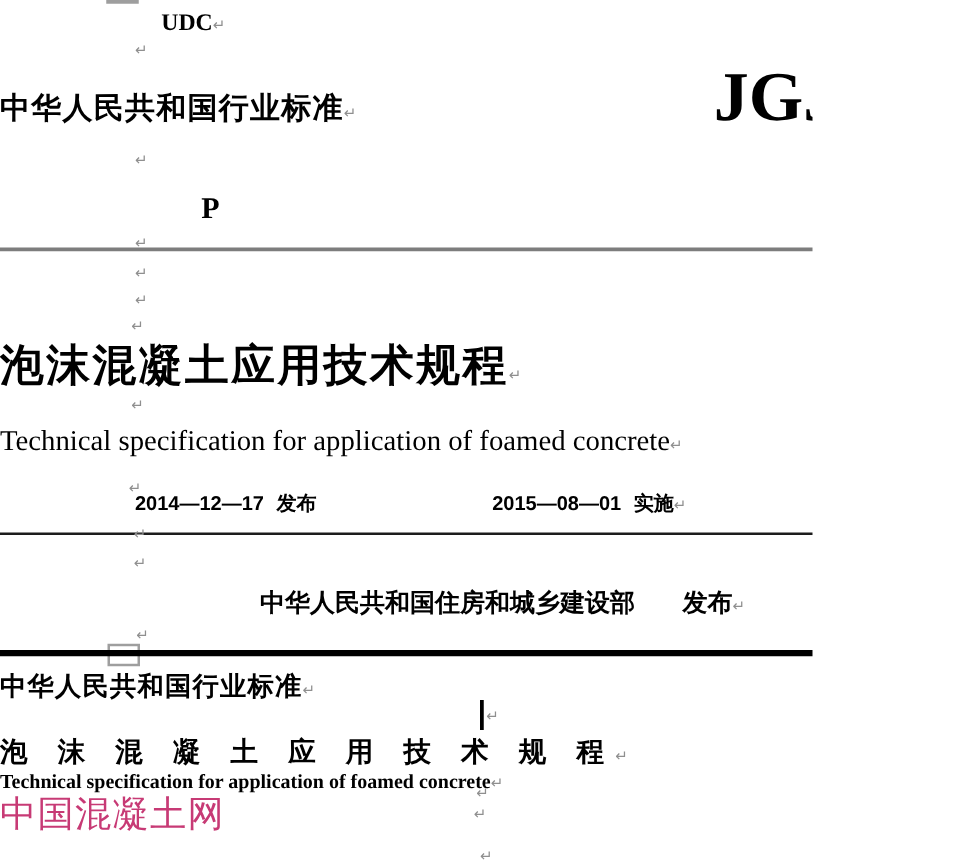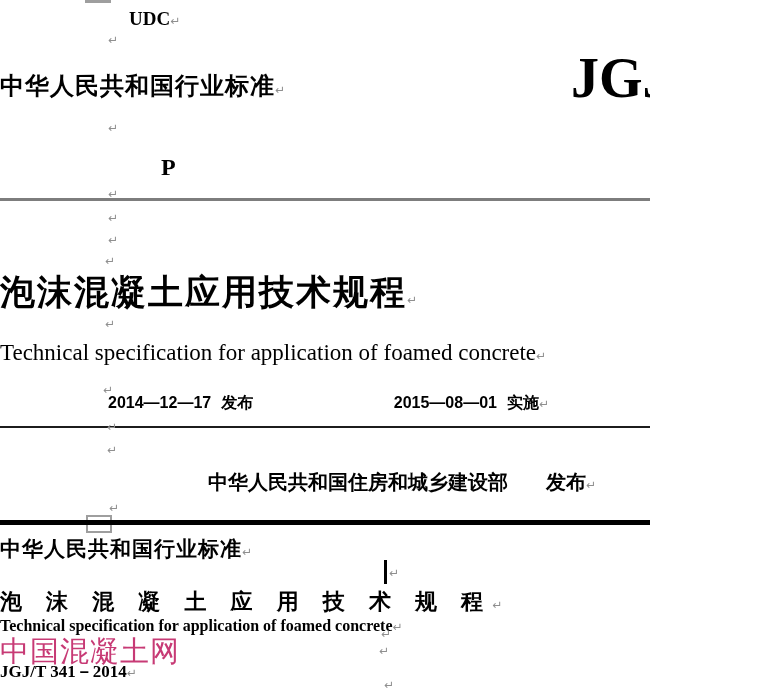--- a/index.html
+++ b/index.html
@@ -104,17 +104,16 @@
 
   <div class="centered title2-cn sans"><span>泡 沫 混 凝 土 应 用 技 术 规 程</span><span class="pmark-inline">↵</span></div>
 
   <div class="centered en-title2 serif"><span>Technical specification for application of foamed concrete</span><span class="pmark-inline">↵</span></div>
 
   <div class="pmark" style="left:381px;top:628px;">↵</div>
 
   <div class="centered watermark sans" id="watermark" style="color: #be185d;">中国混凝土网</div>
   <div class="pmark" style="left:379px;top:645px;">↵</div>
 
-  <div class="centered std-number2 serif"><span>JGJ/T 341－2014</span><span class="pmark-inline">↵</span></div>
 
   <div class="pmark" style="left:384px;top:679px;">↵</div>
 
 </div>
 
 </body></html>

